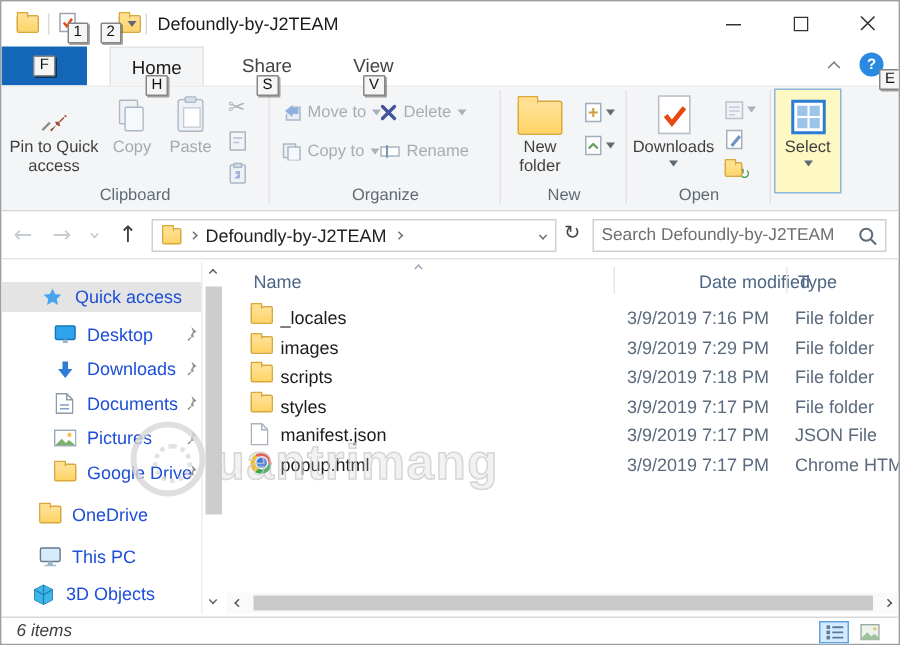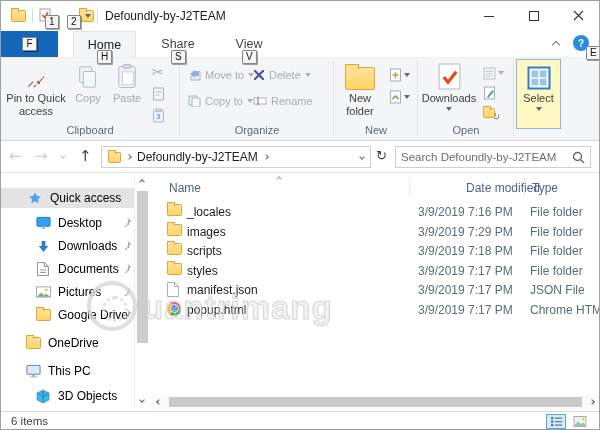--- a/index.html
+++ b/index.html
@@ -66,21 +66,21 @@
   .nav-glyph { position:absolute; font-size:15px; font-family:"DejaVu Sans",sans-serif; }
   #addrbox { position:absolute; left:100px; top:5px; width:270px; height:22px; border:1px solid #cfcfcf; background:#fff;
              display:flex; align-items:center; gap:6px; padding:0 6px; }
   #searchbox { position:absolute; left:394px; top:5px; width:196px; height:22px; border:1px solid #cfcfcf; background:#fff;
              display:flex; align-items:center; padding:0 5px; }
   #searchbox input { flex:1; border:none; outline:none; font-size:11.5px; font-family:inherit; color:#333; min-width:0; }
   #searchbox input::placeholder { color:#6e6e6e; }
 
   
   #sidebar { position:absolute; top:172px; left:0; width:133px; height:238px; background:#fff; }
-  .sbi { position:absolute; height:20px; display:flex; align-items:center; gap:7px; font-size:12px; color:#000000; }
+  .sbi { position:absolute; height:20px; display:flex; align-items:center; gap:7px; font-size:12px; color:#1d4ed8; }
   .sbi .sic { width:16px; display:flex; justify-content:center; }
   .sbi.sel { left:0 !important; width:133px; background:#e4e4e4; padding-left:26px; }
   .pin { position:absolute; left:120px; width:11px; height:11px; }
 
   #v-scroll { position:absolute; left:133px; top:174px; width:16px; height:234px; background:#fff; border-left:1px solid #ececec; }
   #v-thumb { position:absolute; left:2px; top:16px; width:11px; height:152px; background:#cdcdcd; }
 
   #filehead { position:absolute; left:150px; top:174px; right:0; height:26px; font-size:12px; color:#4d6684; }
   .col-div { position:absolute; top:3px; height:18px; width:1px; background:#e4e7ea; }
   #rows { position:absolute; left:150px; top:201px; right:0; }
@@ -390,21 +390,21 @@
     <div class="sbi" style="top:188px; left:24px;">
       <span class="sic">
         <svg width="15" height="14" viewBox="0 0 16 14">
             <rect x="1" y="1" width="14" height="9.5" rx="1" fill="#d7ecfb" stroke="#64788c"></rect>
             <path d="M6 13h4l-.6-2.5h-2.8z" fill="#9fb6c6"></path>
             <path d="M4 13.4h8" stroke="#9fb6c6"></path>
           </svg>
         </span>
       <span>This PC</span>
     </div>
-    <div class="sbi" style="top:213px; left:34px;">
+    <div class="sbi" style="top:213px; left:20px;">
       <span class="sic">
         <svg width="14" height="15" viewBox="0 0 14 15">
             <path d="M7 1l6 3v7l-6 3-6-3V4z" fill="#3fb6e8" stroke="#2387b8" stroke-width=".6"></path>
             <path d="M7 1v6.6M1 4l6 3.6M13 4L7 7.6M7 7.6V14" fill="none" stroke="#1d7fae" stroke-width=".8"></path>
           </svg>
         </span>
       <span>3D Objects</span>
     </div>
 
     <svg class="pin" style="top:44px;" viewBox="0 0 12 12">
@@ -487,21 +487,21 @@
     <span id="wm-text">uantrimang</span>
   </div>
 
   <div id="h-scroll">
     <span class="abs chev left tiny" style="left:6px; top:5px; border-color:#555;"></span>
     <div id="h-thumb"></div>
     <span class="abs chev right tiny" style="right:5px; top:5px; border-color:#555;"></span>
   </div>
 
   <div id="statusbar">
-    <span class="abs" style="left:10px; top:3px; font-size:11.5px; color:#3f3f3f;">6 items</span>
+    <span class="abs" style="left:10px; top:3px; font-size:11.5px; color:#3f3f3f;font-style:italic;">6 items</span>
     <span class="view-btn sel" style="left:545px;">
       <svg width="13" height="11" viewBox="0 0 14 12">
           <rect x="1" y="1" width="2.6" height="2.6" fill="#5e7c9a"></rect>
           <rect x="1" y="4.8" width="2.6" height="2.6" fill="#5e7c9a"></rect>
           <rect x="1" y="8.6" width="2.6" height="2.6" fill="#5e7c9a"></rect>
           <path d="M5.2 2.3h8M5.2 6.1h8M5.2 9.9h8" stroke="#5e7c9a" stroke-width="1.4"></path>
         </svg>
       </span>
     <span class="view-btn" style="left:569px;">
       <svg width="14" height="11" viewBox="0 0 14 12">

